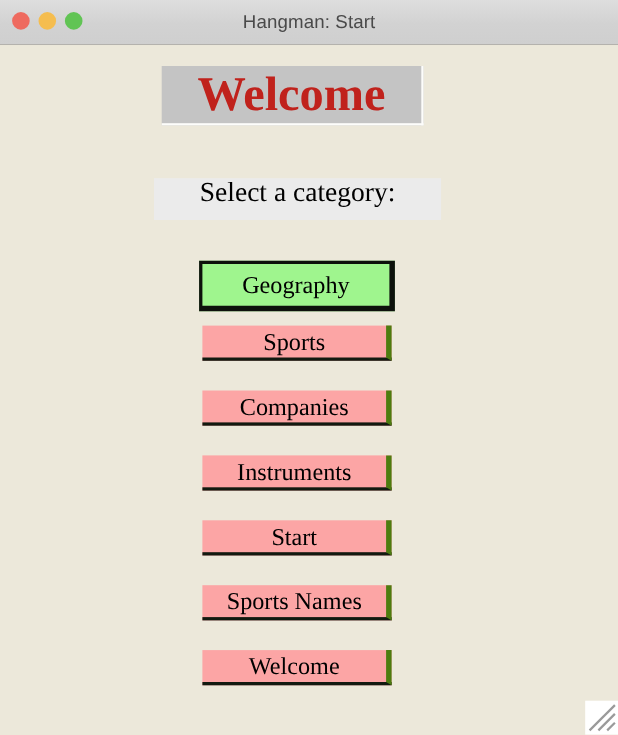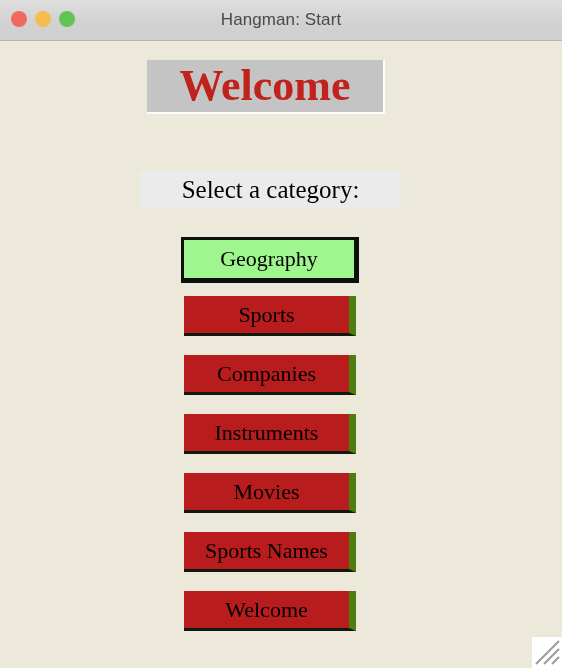--- a/index.html
+++ b/index.html
@@ -96,27 +96,26 @@
     font-size: 44px;
     line-height: 44px;
     color: #c0221c;
     white-space: nowrap;
   }
 
   
   #select-label {
     position: absolute;
     left: 140px;
-    top: 130px;
+    top: 121px;
     width: 261px;
     height: 38px;
     background: #ebebeb;
     box-sizing: border-box;
     display: flex;
-    align-items: center;
     justify-content: center;
   }
   #select-text {
     font-family: "Liberation Serif", "DejaVu Serif", serif;
     font-size: 25px;
     line-height: 28px;
     color: #000000;
     white-space: nowrap;
   }
 
@@ -130,34 +129,34 @@
   .cat-btn-row {
     position: relative;
     width: 562px;
     height: 59px;
   }
   .cat-btn {
     position: absolute;
     left: 184px;
     top: 0;
     width: 172px;
-    height: 40px;
-    background: #b91c1c;
+    height: 32px;
+    background: #fca5a5;
     color: #000000;
     font-family: "Liberation Serif", "DejaVu Serif", serif;
     font-size: 22px;
     line-height: 22px;
     text-align: center;
     box-sizing: border-box;
     border: none;
     padding: 0;
     display: flex;
     align-items: center;
     justify-content: center;
-    border-right: 7px solid #4d7c0f;
+    border-right: 5px solid #4d7c0f;
     border-bottom: 3px solid #121a10;
     white-space: nowrap;
     cursor: default;
   }
   
   .cat-btn.focused {
     left: 181px;
     width: 178px;
     height: 46px;
     border: 3px solid #0d110c;
@@ -222,21 +221,21 @@
       </div>
 
       <div class="cat-btn-row">
         <div class="cat-btn">
           <span>Instruments</span>
         </div>
       </div>
 
       <div class="cat-btn-row">
         <div class="cat-btn">
-          <span>Movies</span>
+          <span>Start</span>
         </div>
       </div>
 
       <div class="cat-btn-row">
         <div class="cat-btn">
           <span>Sports Names</span>
         </div>
       </div>
 
       <div class="cat-btn-row">

